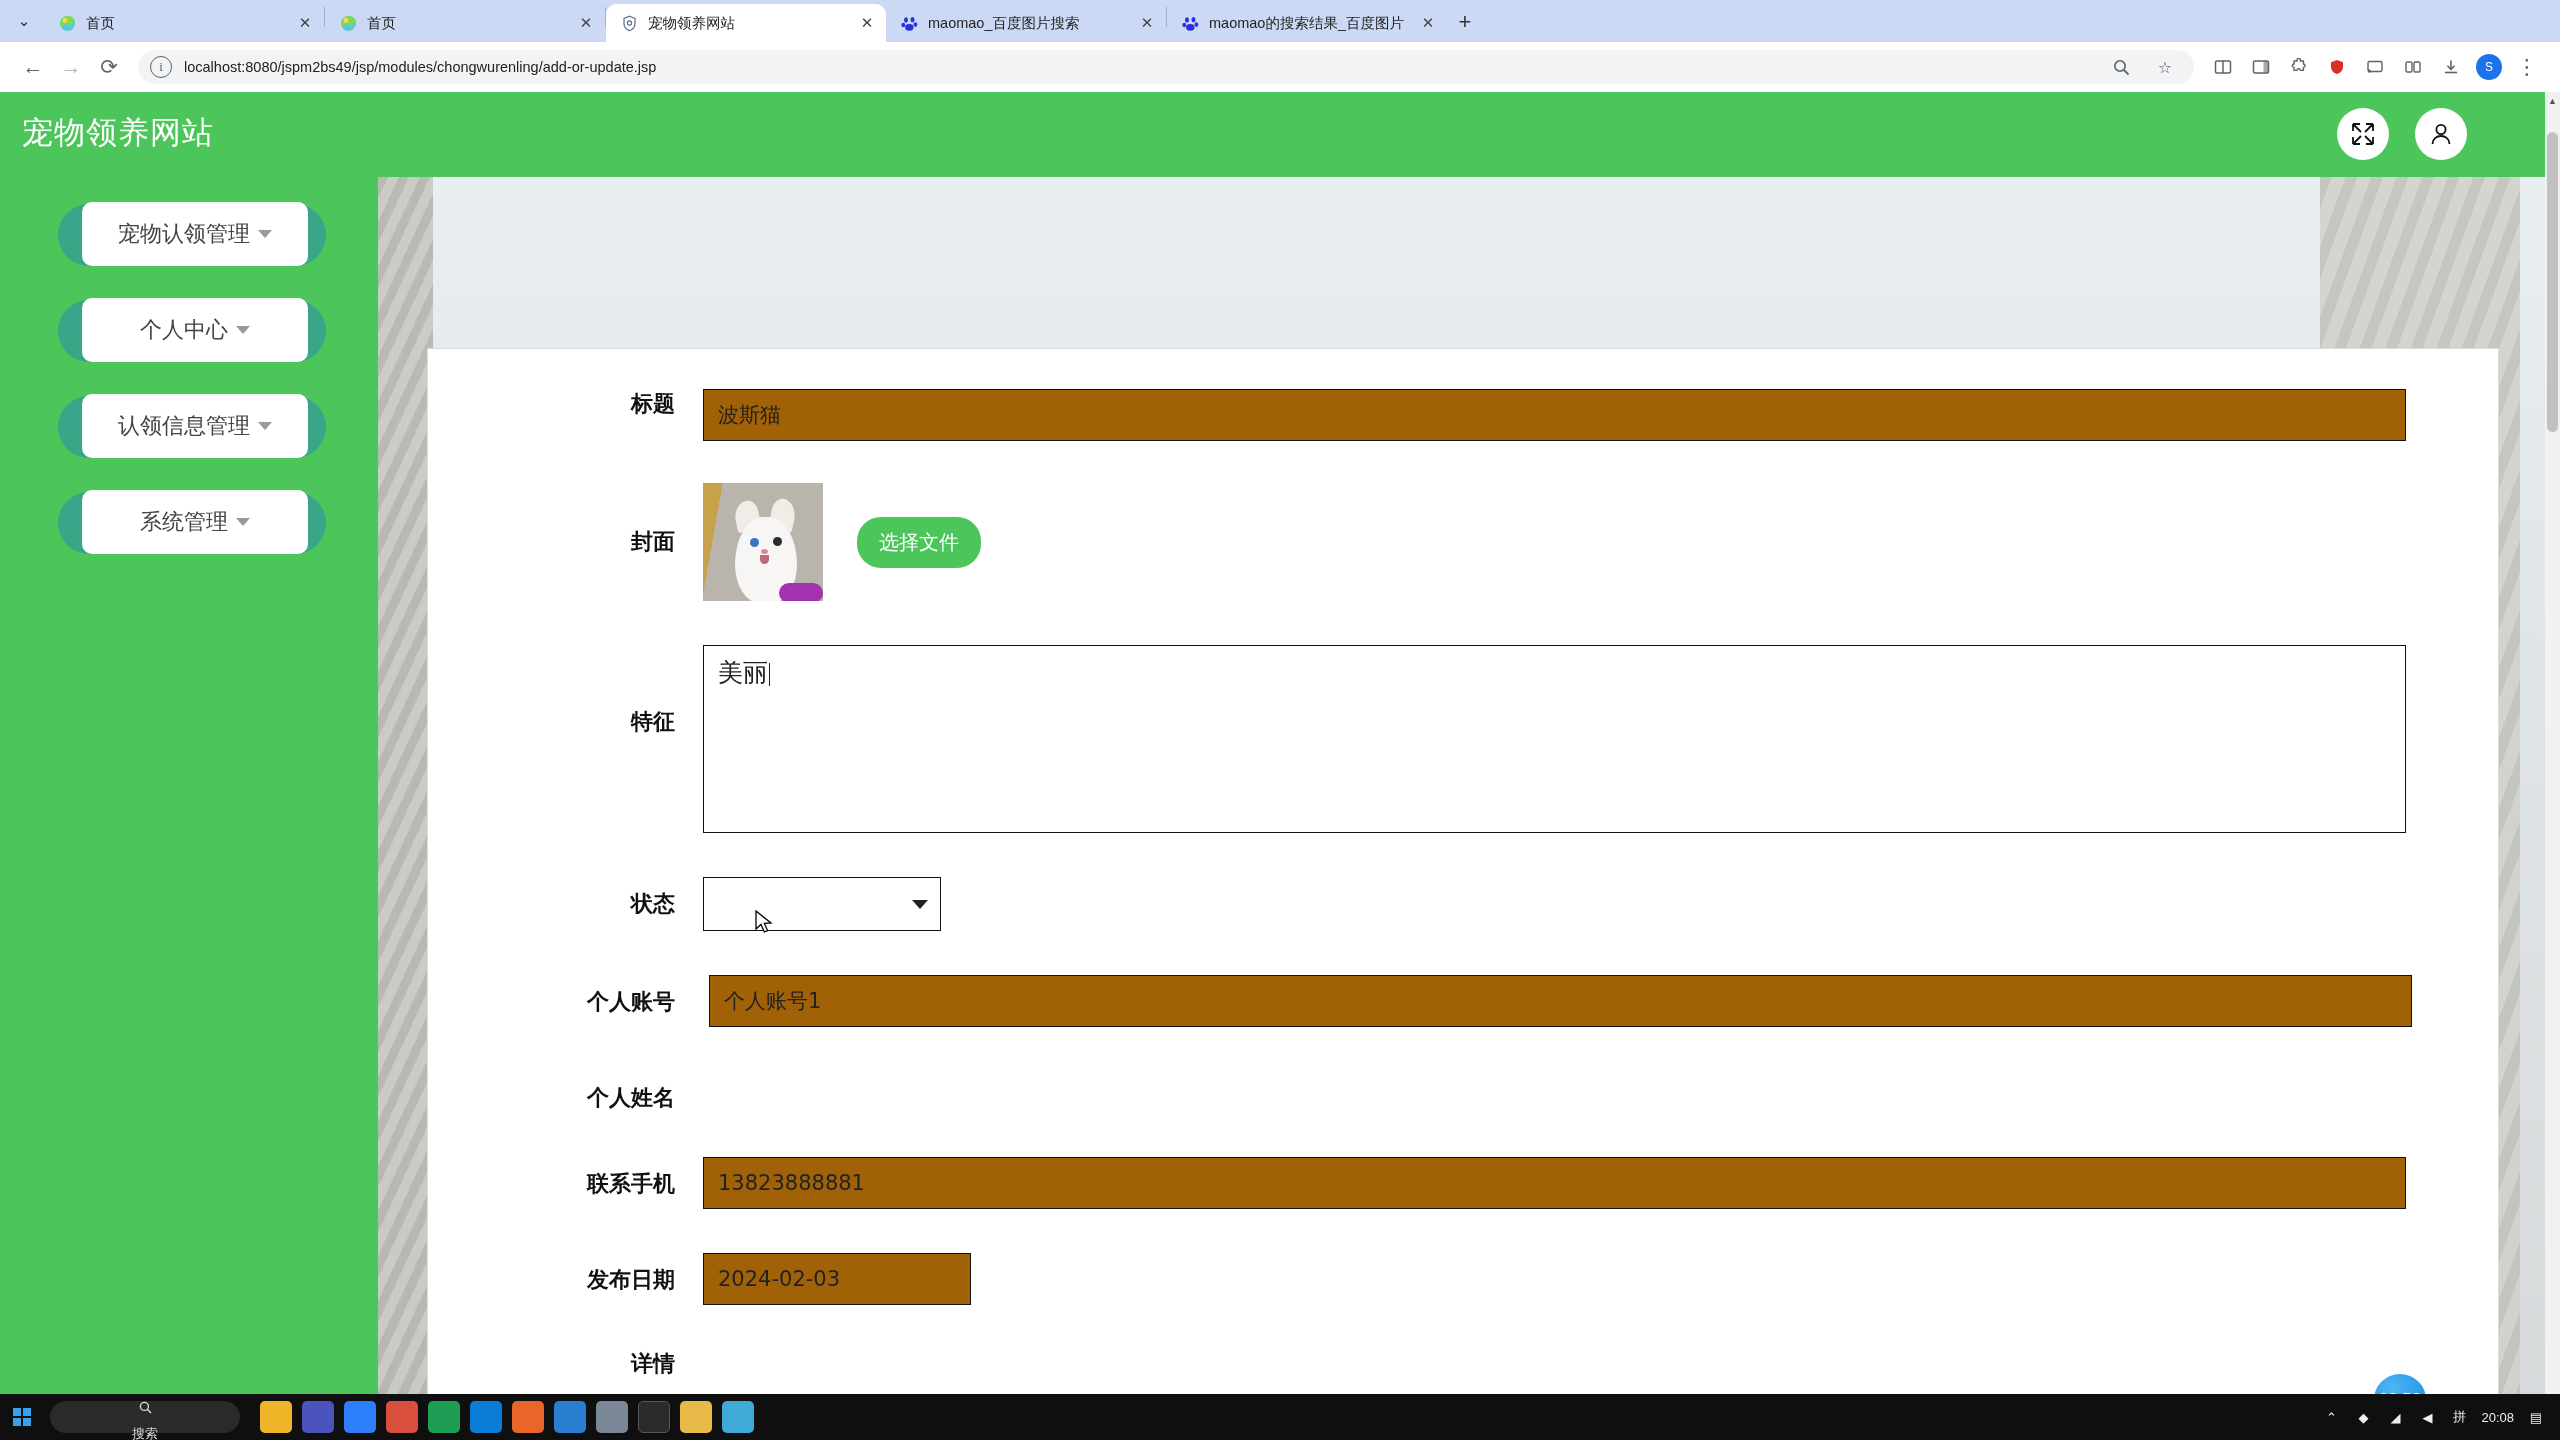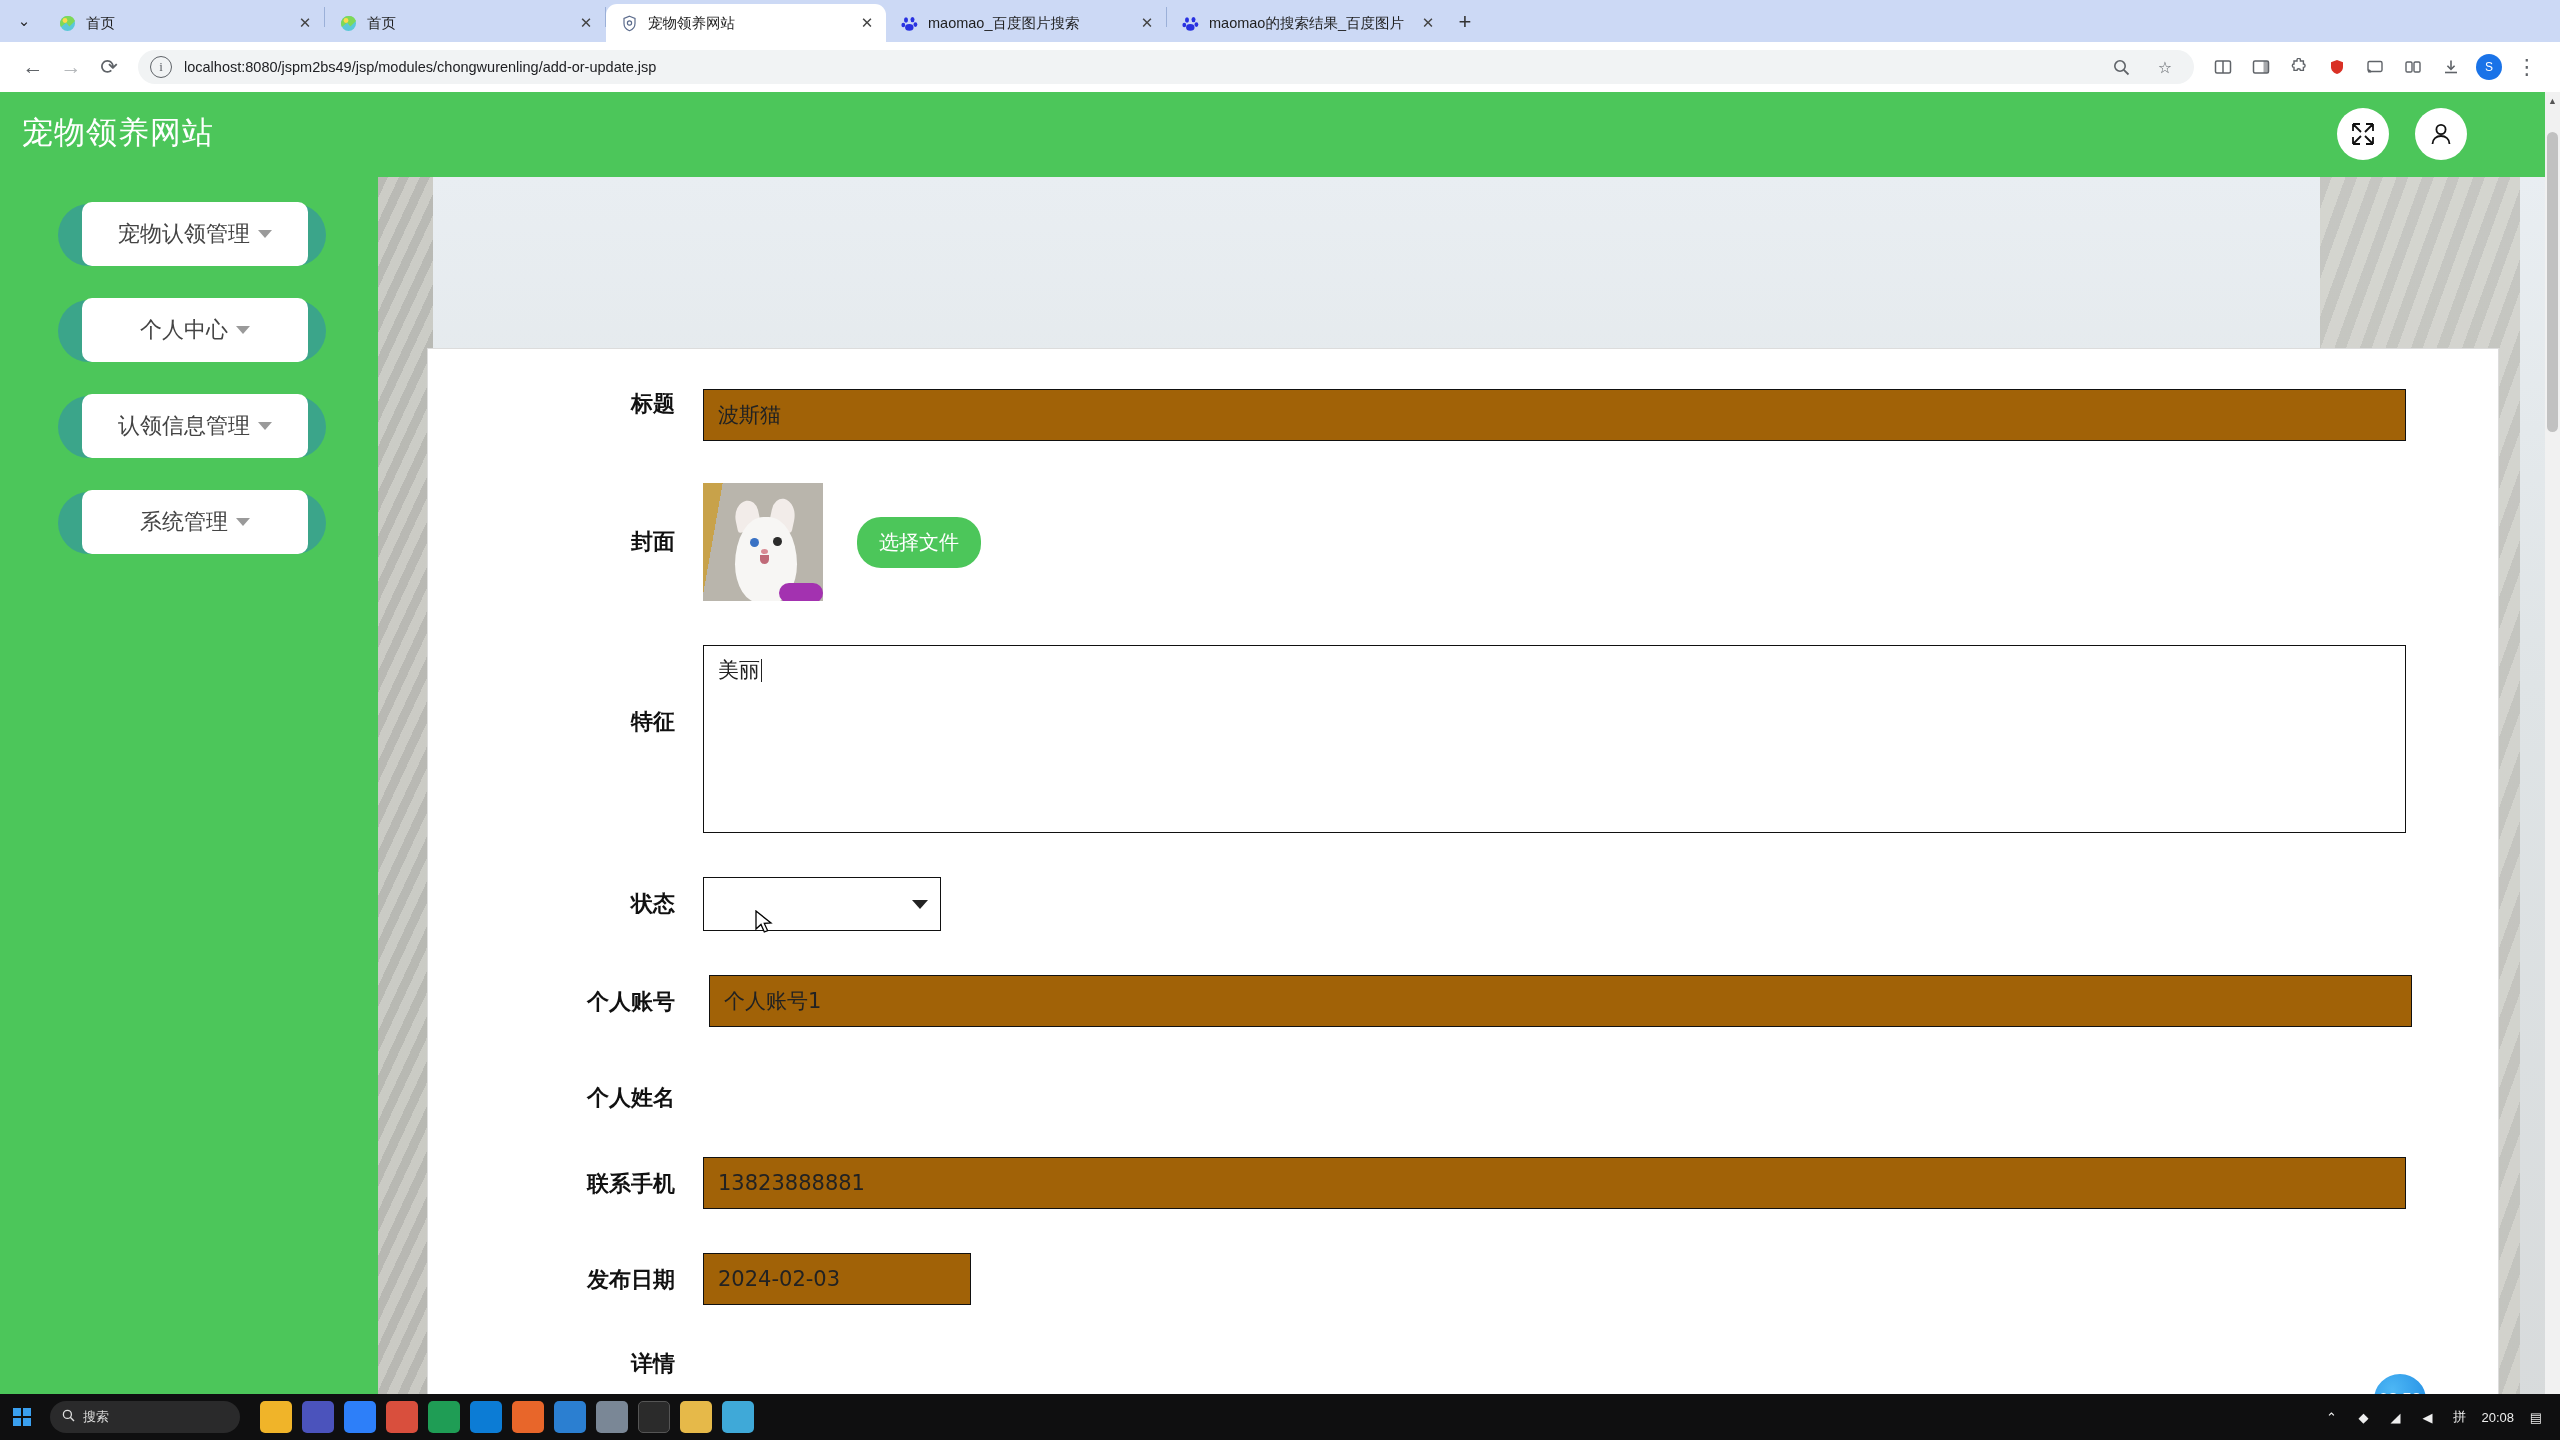--- a/index.html
+++ b/index.html
@@ -135,21 +135,21 @@
   .ctrl { flex:1; }
   .inp {
     display:block; border:1px solid #111; background:#a16207;
     font-size:21px; color:#222; padding:8px 14px;
     font-family:"DejaVu Sans",sans-serif;
     height:52px; line-height:34px; width:1703px;
   }
   .inp.short { width:268px; }
   .ta {
     border:1px solid #111; background:#fff; width:1703px; height:188px;
-    font-size:21px; color:#222; padding:10px 14px;
+    font-size:25px; color:#222; padding:10px 14px;
     font-family:"DejaVu Sans",sans-serif; position:relative;
   }
   .ta .caretbar {
     display:inline-block; width:1px; height:23px; background:#222;
     vertical-align:-5px; margin-left:1px;
   }
   .sel {
     border:1px solid #111; background:#fff; width:238px; height:54px;
     display:flex; align-items:center; justify-content:flex-end; padding-right:12px;
     position:relative;
@@ -199,21 +199,21 @@
 
   
   .taskbar {
     position:absolute; left:0; bottom:0; width:2560px; height:46px;
     background:#0f0f10; display:flex; align-items:center; color:#fff;
   }
   .tb-start { width:44px; height:46px; display:flex; align-items:center; justify-content:center; }
   .tb-search {
     height:32px; width:190px; background:#2a2a2b; border-radius:16px;
     display:flex; align-items:center; padding:0 12px; gap:8px; margin-left:6px;
-    font-size:13px; color:#ddd;
+    font-size:13px; color:#ddd;flex-direction:column;
   }
   .tb-apps { display:flex; align-items:center; gap:10px; margin-left:20px; }
   .tb-app { width:32px; height:32px; border-radius:5px; display:flex; align-items:center; justify-content:center; font-size:13px; color:#fff; }
   .tb-right { margin-left:auto; display:flex; align-items:center; gap:12px; padding-right:14px; font-size:13px; color:#eee; }
   .tray-ic { width:20px; height:20px; display:flex; align-items:center; justify-content:center; font-size:13px; }
   .win-logo { width:18px; height:18px; display:grid; grid-template-columns:1fr 1fr; grid-template-rows:1fr 1fr; gap:2px; }
   .win-logo i { background:#3aa0f0; display:block; }
 </style>
 </head>
 <body>

